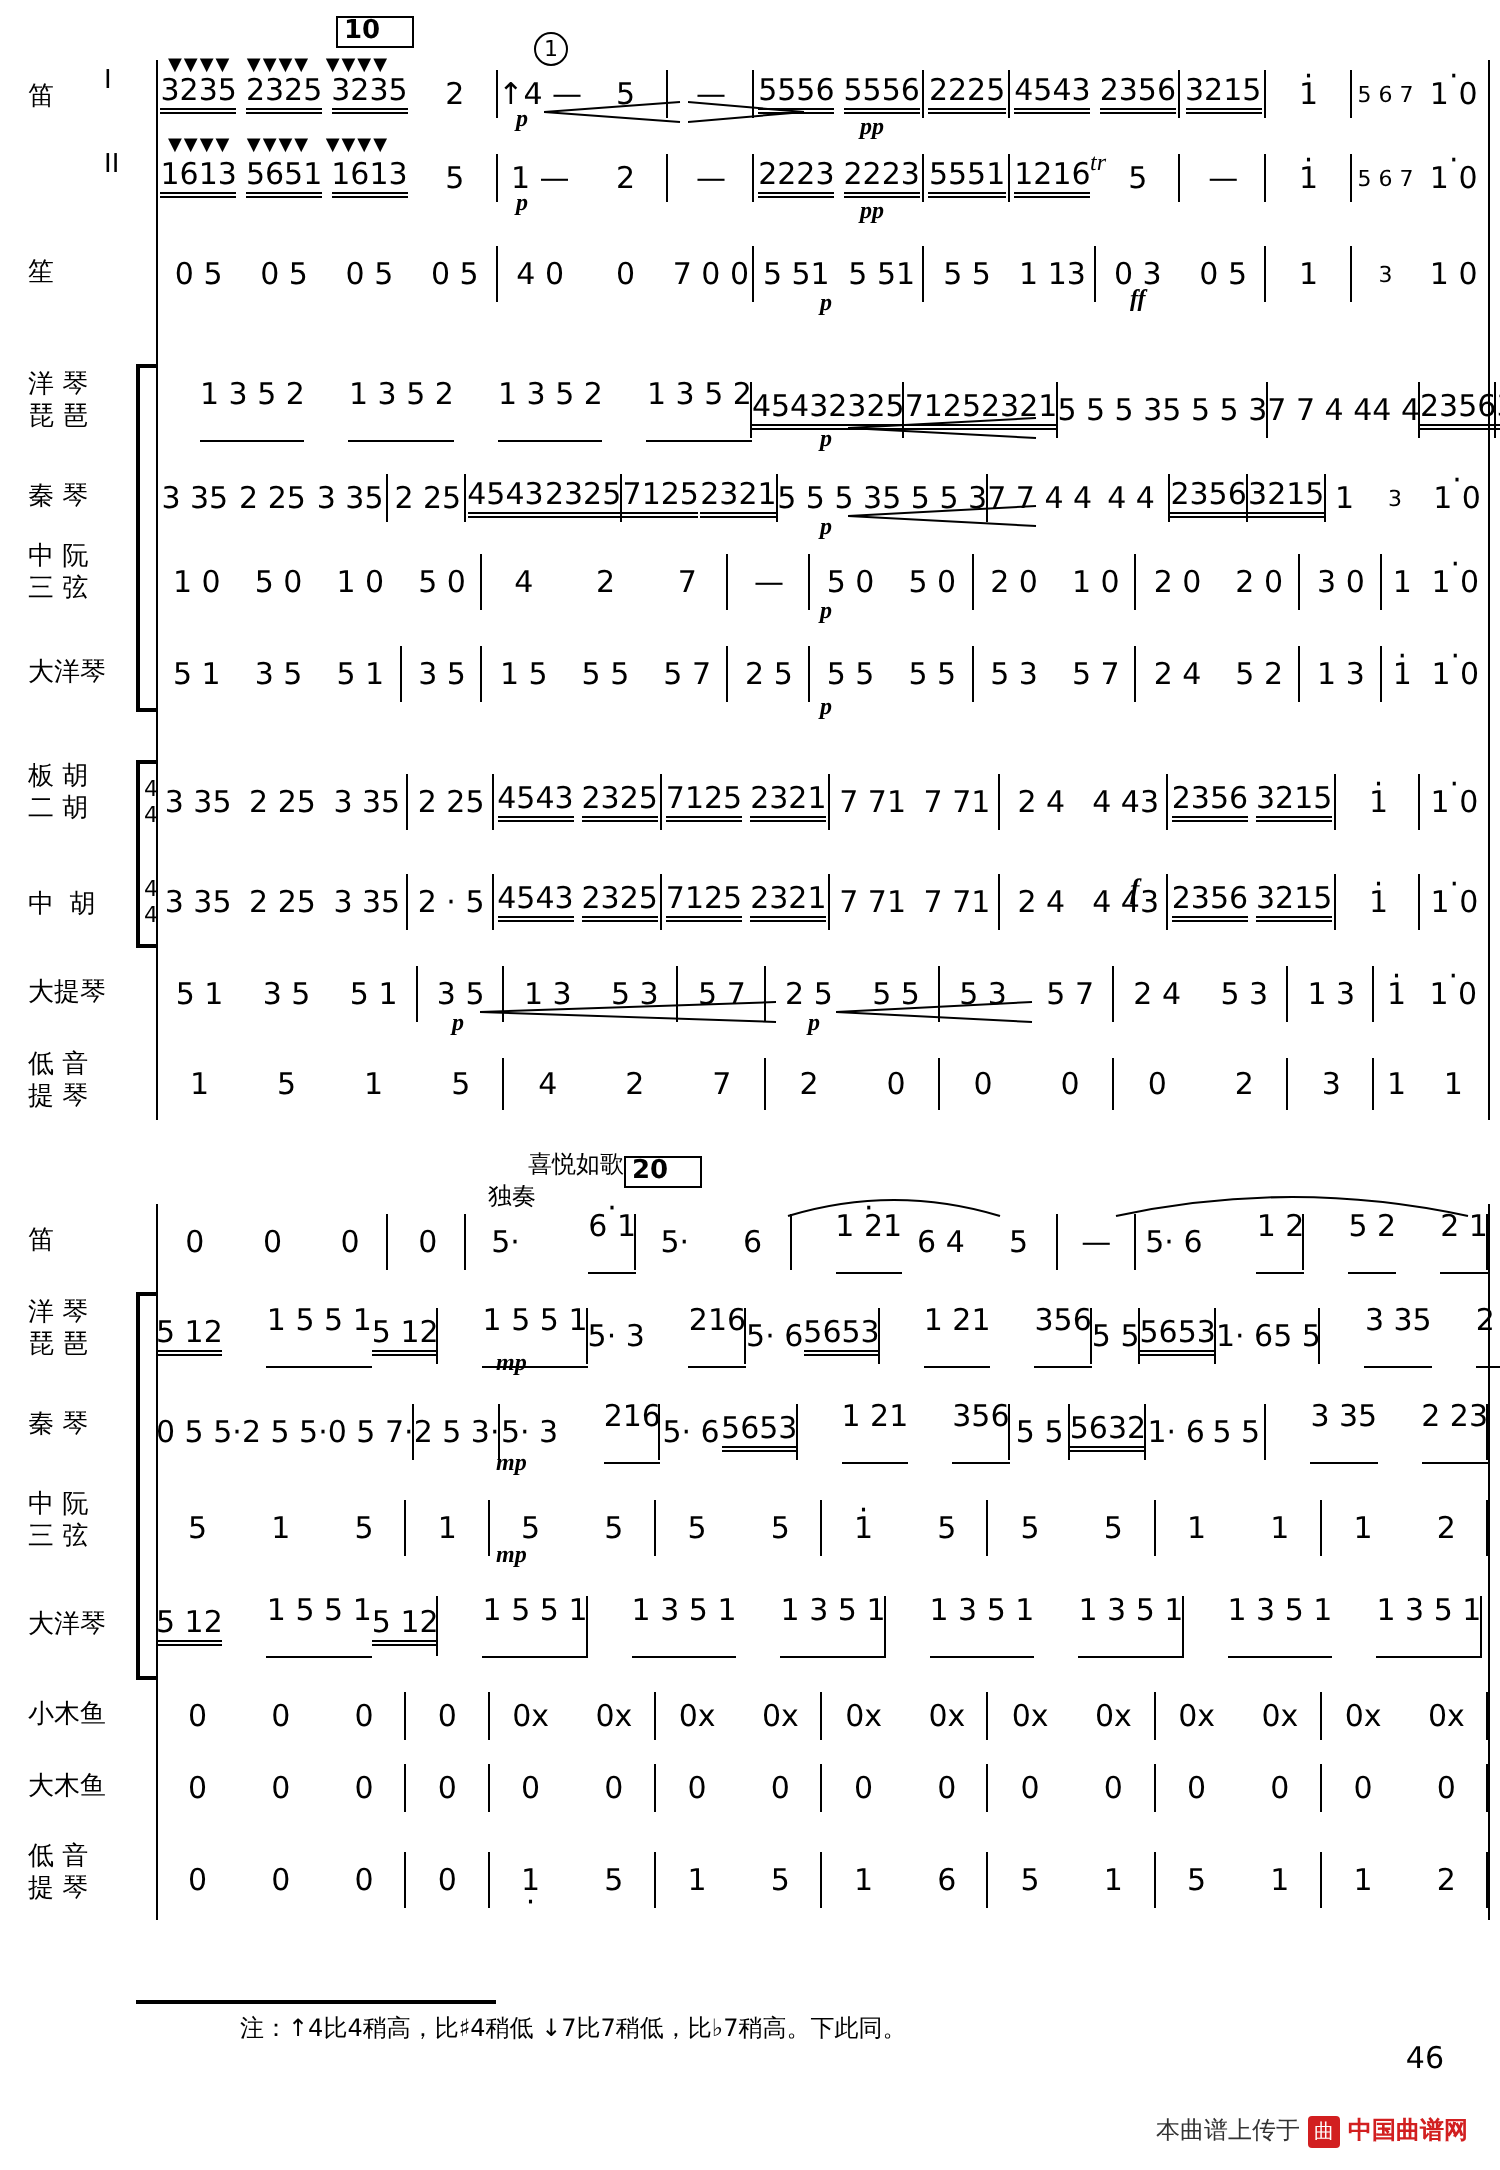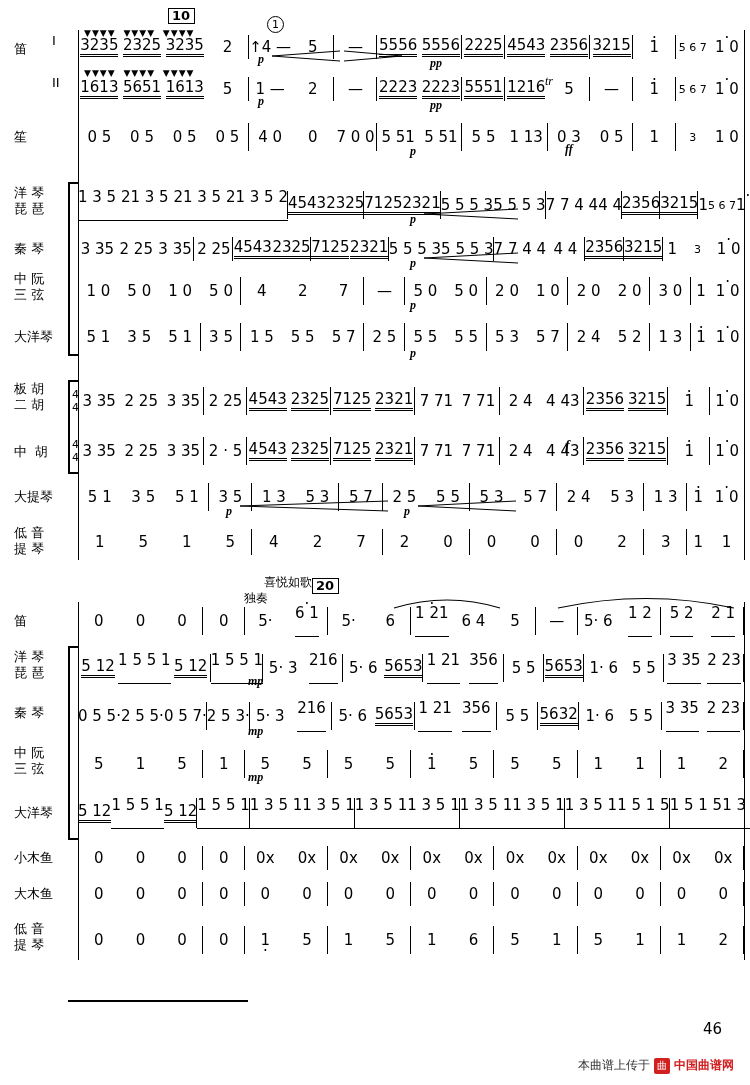--- a/index.html
+++ b/index.html
@@ -91,21 +91,21 @@
   .cell.bar::after {
     content: "";
     position: absolute;
     right: 0;
     top: 14%;
     height: 72%;
     border-right: 1.3px solid #000;
   }
 
   .grp { display: inline-flex; align-items: baseline; }
-  .beam1 { border-bottom: 1.4px solid #000; padding-bottom: 15px; }
+  .beam1 { border-bottom: 1.4px solid #000; padding-bottom: 15px; margin-left: 22px; }
   .beam2 { border-bottom: 3.6px double #000; padding-bottom: 1px; }
   .dotabove { position: relative; }
   .dotabove::before {
     content: "\00B7";
     position: absolute;
     top: -9px; left: 50%;
     transform: translateX(-50%);
     font-size: 15px;
   }
   .dotbelow { position: relative; }
@@ -128,21 +128,21 @@
     position: absolute;
     font-family: "DejaVu Sans", sans-serif;
     font-size: 12px;
   }
   .rehearsal {
     position: absolute;
     border: 1.6px solid #000;
     font-family: "DejaVu Sans", sans-serif;
     font-weight: bold;
     font-size: 13px;
-    padding: 0px 4px 1px 3px;
+    padding: 0px 16px 1px 3px;
     background: #fff;
     line-height: 13px;
   }
   .circnum {
     position: absolute;
     border: 1.4px solid #000;
     border-radius: 50%;
     width: 15px; height: 15px;
     text-align: center;
     font-size: 11px;
@@ -1372,20 +1372,21 @@
             <span>2</span>
           </div>
       </div>
     </div>
   </div>
 
   <div class="vline" style="left:78px; top:602px; height:358px;"></div>
   <div class="vline" style="left:744px; top:602px; height:358px;"></div>
 
   <div class="bottom-rule"></div>
+  <div class="footnote">注：↑4比4稍高，比♯4稍低    ↓7比7稍低，比♭7稍高。下此同。</div>
   <div class="pageno">46</div>
   <div class="credit">
     <span>本曲谱上传于</span>
     <span class="logo">曲</span>
     <span class="site">中国曲谱网</span>
   </div>
 
 </div>
 
 </body></html>

